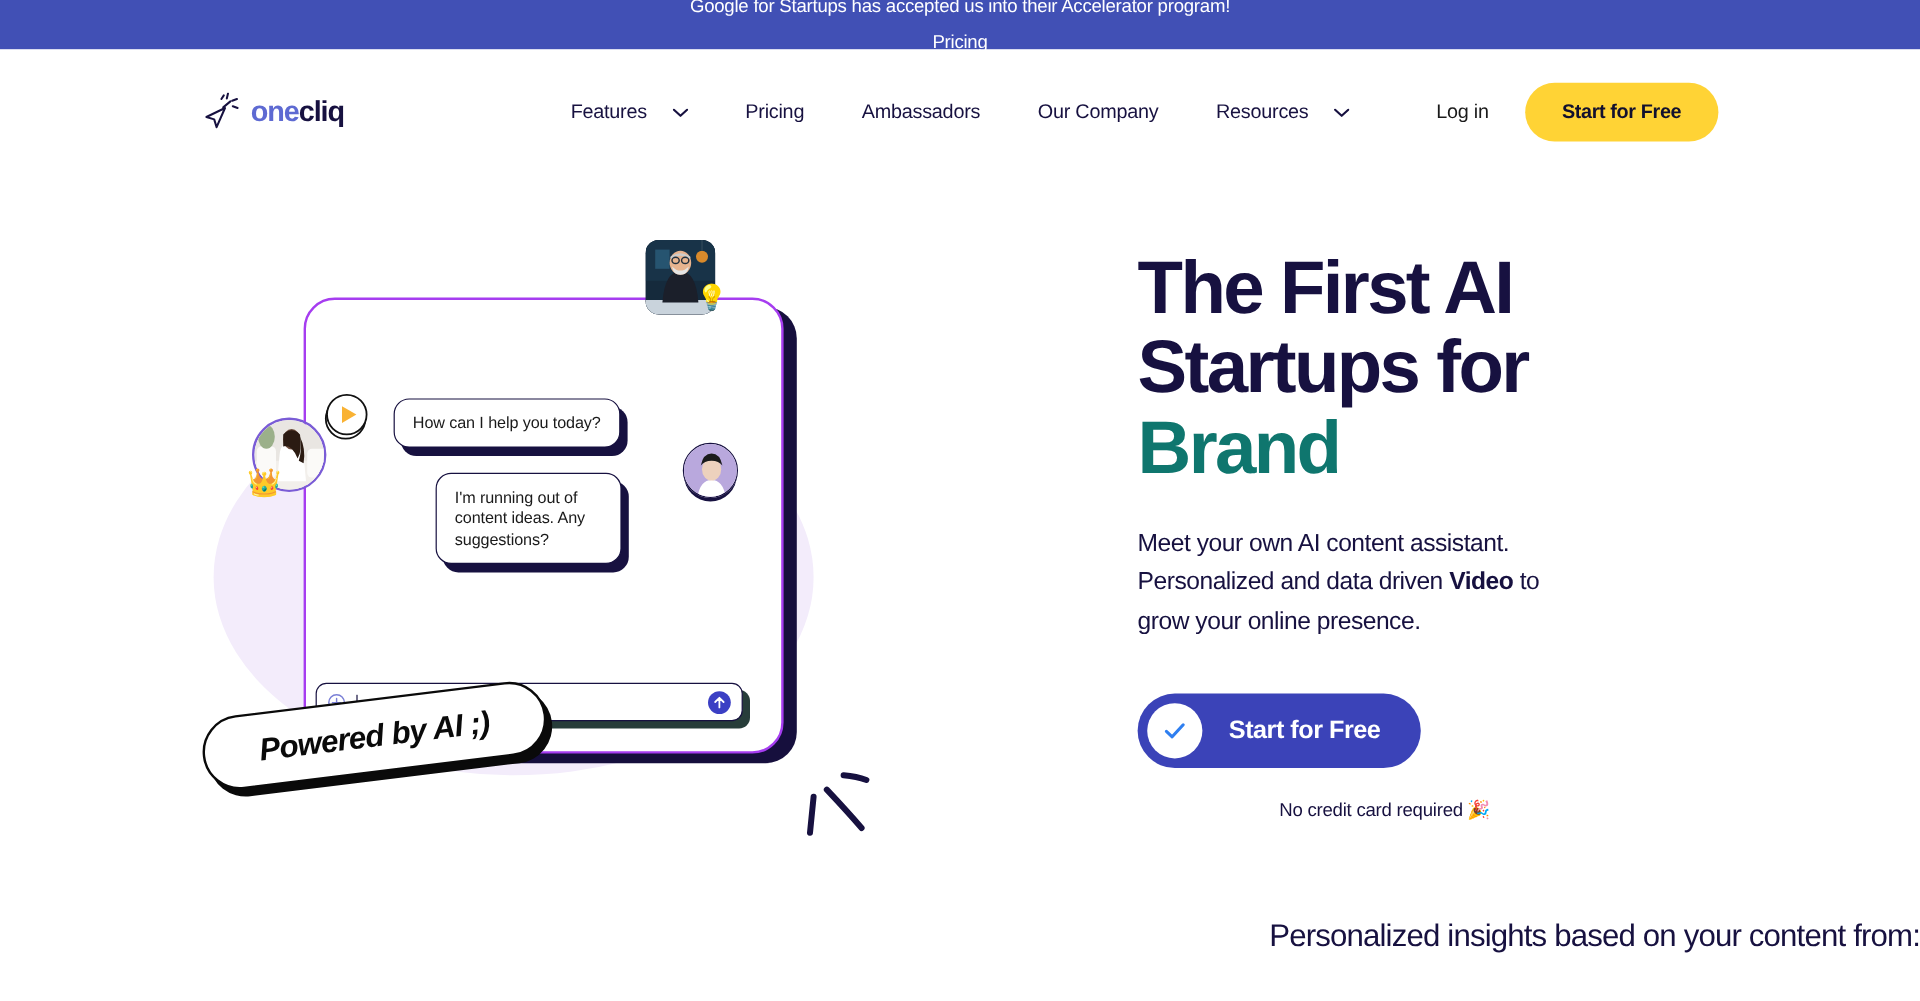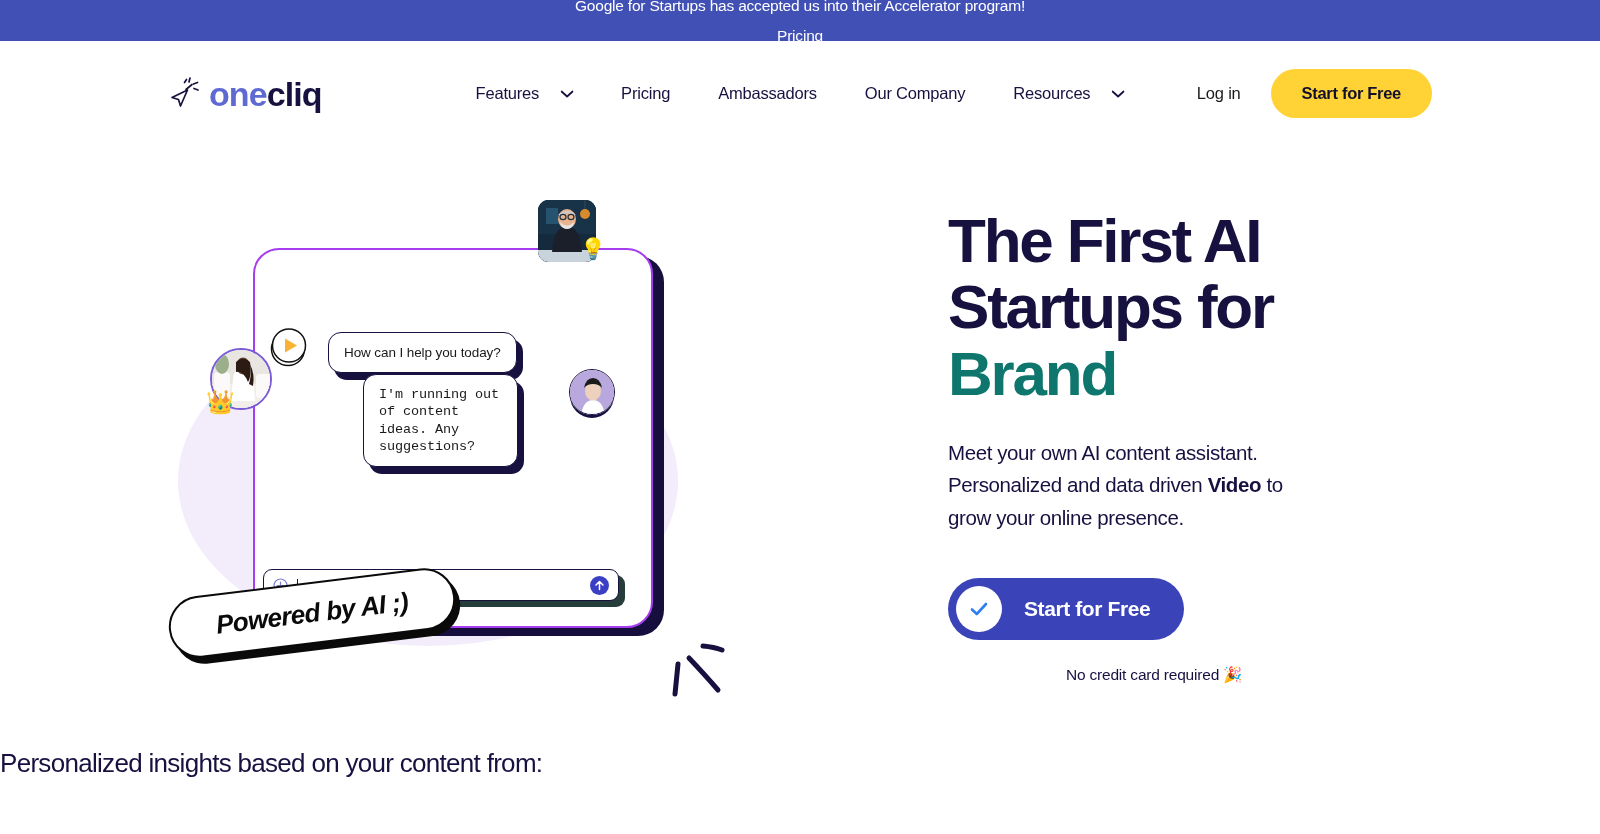--- a/index.html
+++ b/index.html
@@ -36,21 +36,21 @@
   .nav {
     height: 105px;
     display: flex;
     align-items: center;
     padding: 0 168px 0 168px;
     position: relative;
   }
   .logo { display: flex; align-items: center; gap: 7px; cursor: pointer; }
   .logo-mark { width: 34px; height: 34px; display: block; }
   .logo-text {
-    font-size: 34px;
+    font-size: 24px;
     font-weight: 700;
     letter-spacing: -0.9px;
     line-height: 1;
     text-align: center;
   }
   .logo-text .one { color: #5e6ad2; }
   .logo-text .cliq { color: #171140; }
 
   .nav-links {
     position: absolute;
@@ -153,21 +153,21 @@
     border-radius: 13px;
     box-shadow: 6px 7px 0 0 #171140;
     color: #1a1a1a;
     font-size: 13.5px;
     line-height: 1.28;
     padding: 11px 15px;
     z-index: 5;
     letter-spacing: -0.1px;
   }
   .bubble-1 { left: 160px; top: 136px; margin-top: 10px; }
-  .bubble-2 { left: 195px; top: 188px; width: 155px; font-family: Liberation Mono, monospace; }
+  .bubble-2 { left: 195px; top: 208px; width: 155px; }
 
   .avatar-round {
     position: absolute;
     border-radius: 50%;
     overflow: hidden;
     z-index: 6;
   }
   .av-queen {
     left: 42px; top: 162px;
     width: 62px; height: 62px;
@@ -326,22 +326,22 @@
   .nocredit {
     margin-top: 26px;
     margin-left: 118px;
     color: #171140;
     font-size: 15.5px;
     letter-spacing: -0.2px;
   }
 
   
   .bottom {
-    text-align: left;
-    margin-top: 2px;
+    text-align: right;
+    margin-top: 18px;
   }
   .bottom h2 {
     color: #171140;
     font-size: 26px;
     font-weight: 400;
     letter-spacing: -0.7px;
   }
 </style>
 </head>
 <body>

